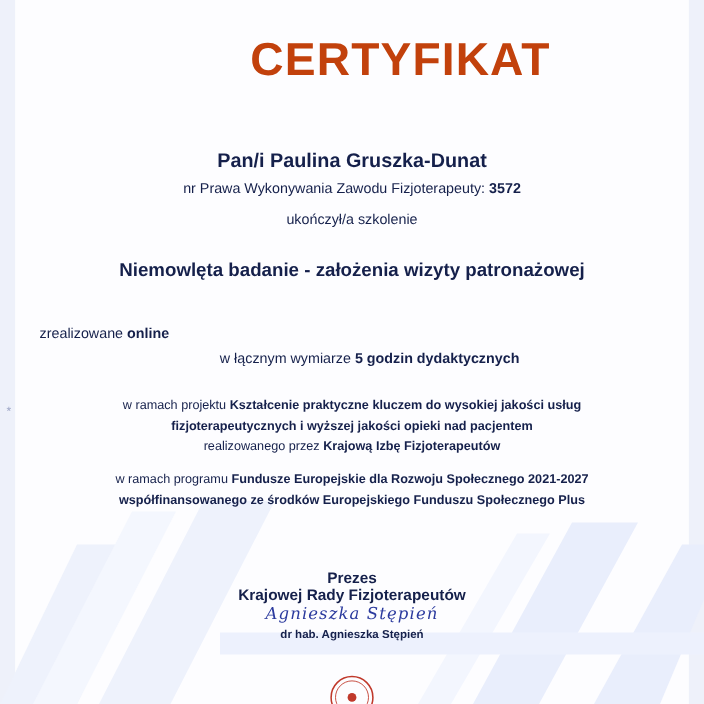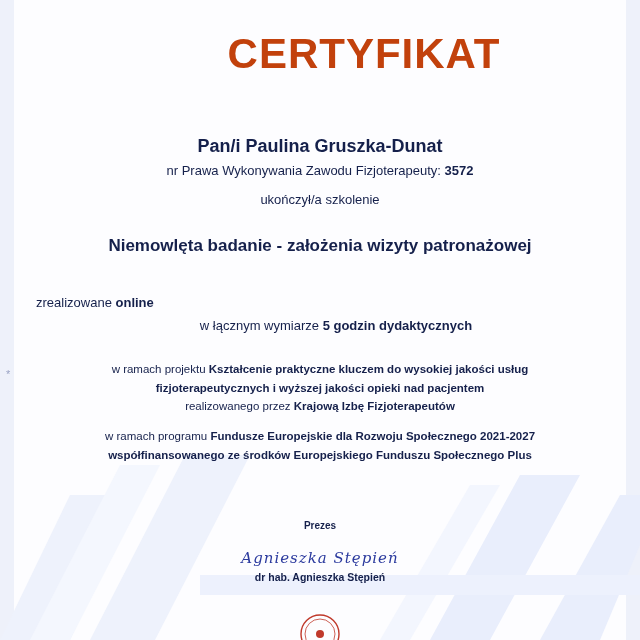--- a/index.html
+++ b/index.html
@@ -129,21 +129,21 @@
     top: 427px; left: 0; width: 640px;
     text-align: center;
     font-size: 11.5px;
     color: #15204b;
     line-height: 19px;
   }
   .sig-role {
     position: absolute;
     top: 518px; left: 0; width: 640px;
     text-align: center;
-    font-size: 10px;
+    font-size: 14px;
     font-weight: bold;
     color: #15204b;
     line-height: 15px;
   }
   .sig-script {
     position: absolute;
     top: 549px; left: 0; width: 640px;
     text-align: center;
     font-family: "DejaVu Serif", serif;
     font-style: italic;
@@ -236,20 +236,21 @@
       <span>realizowanego przez </span><b>Krajową Izbę Fizjoterapeutów</b>
     </div>
 
     <div class="program">
       <span>w ramach programu </span><b>Fundusze Europejskie dla Rozwoju Społecznego 2021-2027</b><br>
       <b>współfinansowanego ze środków Europejskiego Funduszu Społecznego Plus</b>
     </div>
 
     <div class="sig-role">
       <span>Prezes</span><br>
+      <span>Krajowej Rady Fizjoterapeutów</span>
     </div>
 
     <div class="sig-script">Agnieszka Stępień</div>
 
     <div class="sig-name">dr hab. Agnieszka Stępień</div>
 
     <div class="stamp">
       <svg width="48" height="40" viewBox="0 0 48 40" xmlns="http://www.w3.org/2000/svg">
         <circle cx="24" cy="22" r="19" fill="none" stroke="#c0392b" stroke-width="1.4"></circle>
         <circle cx="24" cy="22" r="15" fill="none" stroke="#c0392b" stroke-width="0.8"></circle>

